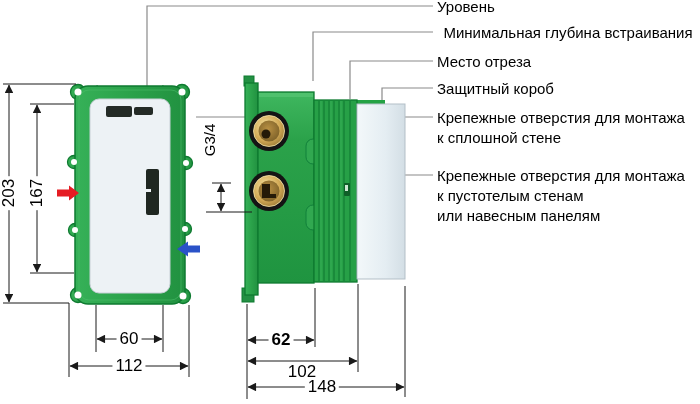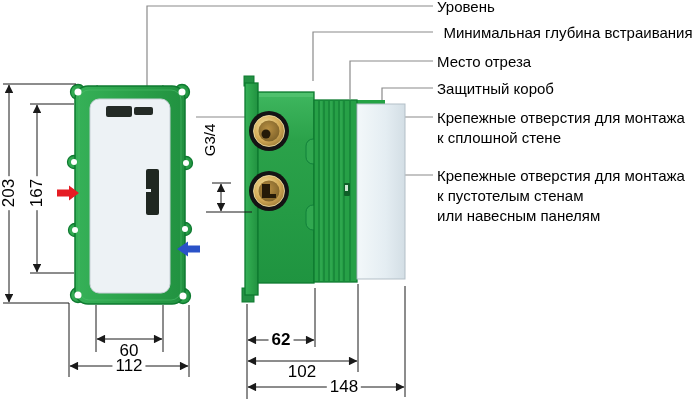--- a/index.html
+++ b/index.html
@@ -194,25 +194,25 @@
       <line x1="70" y1="366" x2="188" y2="366" marker-start="url(#arr)" marker-end="url(#arr)"></line>
       <line x1="248" y1="340" x2="314" y2="340" marker-start="url(#arr)" marker-end="url(#arr)"></line>
       <line x1="248" y1="361" x2="357" y2="361" marker-start="url(#arr)" marker-end="url(#arr)"></line>
       <line x1="248" y1="387" x2="404" y2="387" marker-start="url(#arr)" marker-end="url(#arr)"></line>
     </g>
   </svg>
 
   <span class="txt dim rot" style="left:9px;top:193px;">203</span>
   <span class="txt dim rot" style="left:37px;top:193px;">167</span>
   <span class="txt thread" style="left:209px;top:140px;">G3/4</span>
-  <span class="txt dim" style="left:129px;top:351px;">60</span>
+  <span class="txt dim" style="left:129px;top:339px;">60</span>
   <span class="txt dim" style="left:129px;top:366px;">112</span>
   <span class="txt dim" style="left:281px;top:340px;font-weight:bold;">62</span>
   <span class="txt dim" style="left:302px;top:372px;">102</span>
-  <span class="txt dim" style="left:344px;top:387px;">148</span>
+  <span class="txt dim" style="left:322px;top:387px;">148</span>
 
   <div class="txt callout" style="top:-3px;">Уровень</div>
   <div class="txt callout" style="top:23px;text-align:center;">Минимальная глубина встраивания</div>
   <div class="txt callout" style="top:52px;">Место отреза</div>
   <div class="txt callout" style="top:79px;">Защитный короб</div>
   <div class="txt callout" style="top:108px;">Крепежные отверстия для монтажа
 к сплошной стене</div>
   <div class="txt callout" style="top:166px;">Крепежные отверстия для монтажа
 к пустотелым стенам
 или навесным панелям</div>

